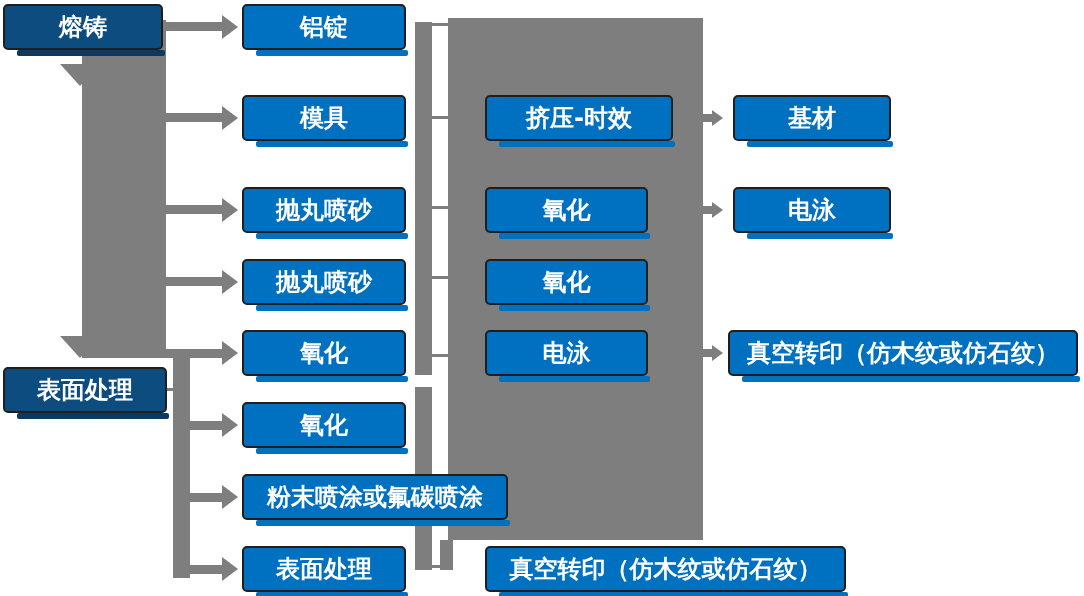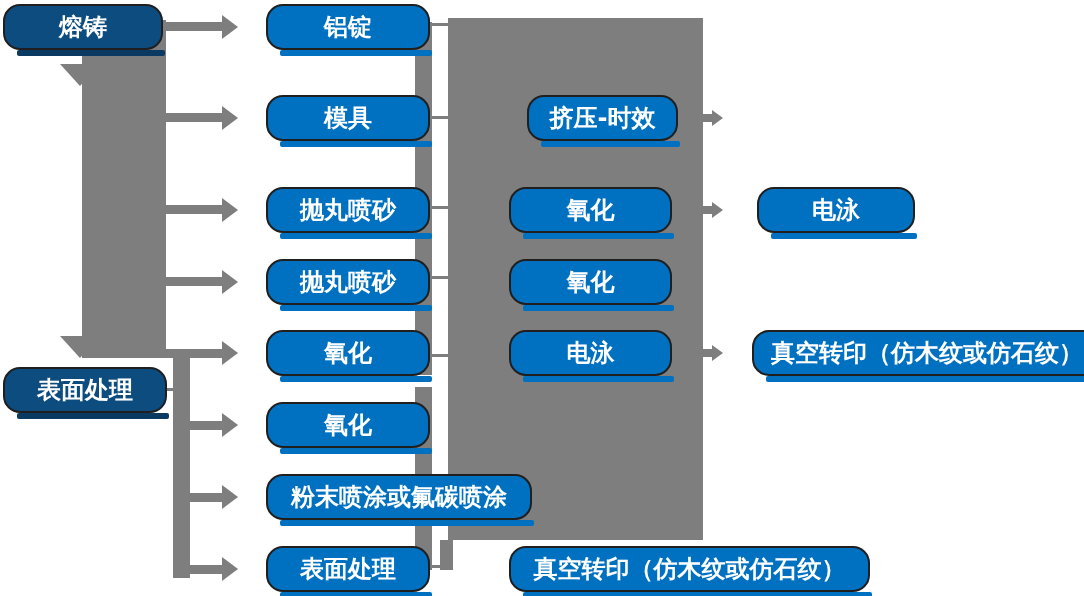--- a/index.html
+++ b/index.html
@@ -27,29 +27,29 @@
   .head-right-sm{position:absolute;width:0;height:0;z-index:1;
     border-top:8px solid transparent;border-bottom:8px solid transparent;
     border-left:11px solid var(--connector_gray);}
   
   .head-down{position:absolute;width:0;height:0;z-index:1;
     border-left:20px solid transparent;border-right:20px solid transparent;
     border-top:22px solid var(--connector_gray);}
   
   .box{
     position:absolute;height:46px;box-sizing:border-box;z-index:2;
-    border:2px solid var(--box_border);border-radius:17px;
+    border:2px solid var(--box_border);border-radius:5px;
     color:var(--text_white);font-weight:bold;font-size:24px;line-height:42px;
     text-align:center;white-space:nowrap;
   }
   .box::after{ 
     content:"";position:absolute;left:12px;right:-4px;bottom:-8px;height:6px;
     background:var(--sliver);border-radius:2px;z-index:-1;
   }
-  .light{background:var(--box_blue);margin-left:24px;--sliver:var(--box_blue);}
+  .light{background:var(--box_blue);--sliver:var(--box_blue);}
   .dark{background:var(--box_dark_blue);--sliver:#0A3A61;}
 </style>
 </head>
 <body>
 
 <div class="canvas">
 
   <div class="bar" style="left:82px;top:20px;width:84px;height:338px"></div>
   <div class="bar" style="left:173px;top:352px;width:17px;height:226px"></div>
   <div class="thin" style="left:162px;top:388px;width:12px;height:3px"></div>
@@ -98,22 +98,23 @@
 
   <div class="box light" style="left:242px;top:4px;width:164px">铝锭</div>
   <div class="box light" style="left:242px;top:95px;width:164px">模具</div>
   <div class="box light" style="left:242px;top:187px;width:164px">抛丸喷砂</div>
   <div class="box light" style="left:242px;top:259px;width:164px">抛丸喷砂</div>
   <div class="box light" style="left:242px;top:330px;width:164px">氧化</div>
   <div class="box light" style="left:242px;top:402px;width:164px">氧化</div>
   <div class="box light" style="left:242px;top:474px;width:266px">粉末喷涂或氟碳喷涂</div>
   <div class="box light" style="left:242px;top:546px;width:164px">表面处理</div>
 
-  <div class="box light" style="left:503px;top:95px;width:151px">挤压-时效</div>
+  <div class="box light" style="left:485px;top:95px;width:188px">挤压-时效</div>
   <div class="box light" style="left:485px;top:187px;width:163px">氧化</div>
   <div class="box light" style="left:485px;top:259px;width:163px">氧化</div>
   <div class="box light" style="left:485px;top:330px;width:163px">电泳</div>
   <div class="box light" style="left:485px;top:546px;width:361px">真空转印（仿木纹或仿石纹）</div>
 
+  <div class="box light" style="left:733px;top:95px;width:158px">基材</div>
   <div class="box light" style="left:733px;top:187px;width:158px">电泳</div>
   <div class="box light" style="left:728px;top:330px;width:350px">真空转印（仿木纹或仿石纹）</div>
 
 </div>
 
 </body></html>

